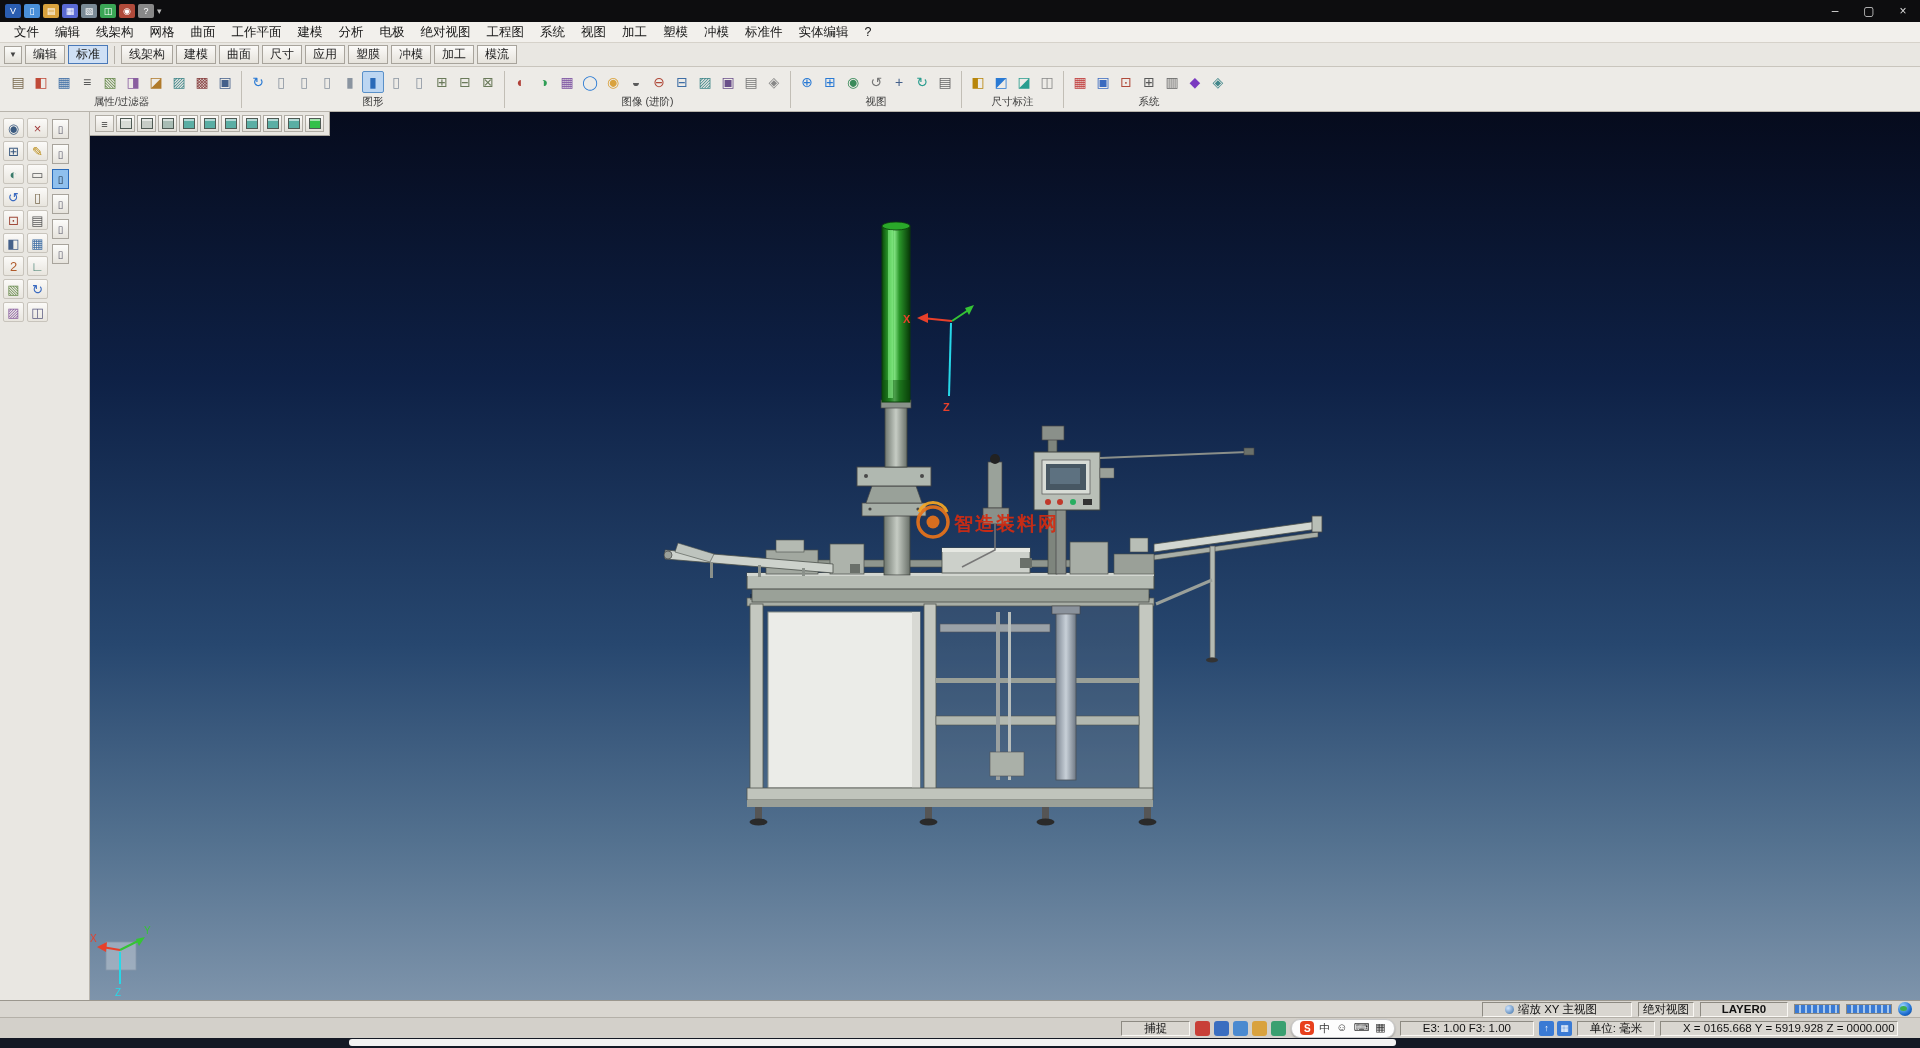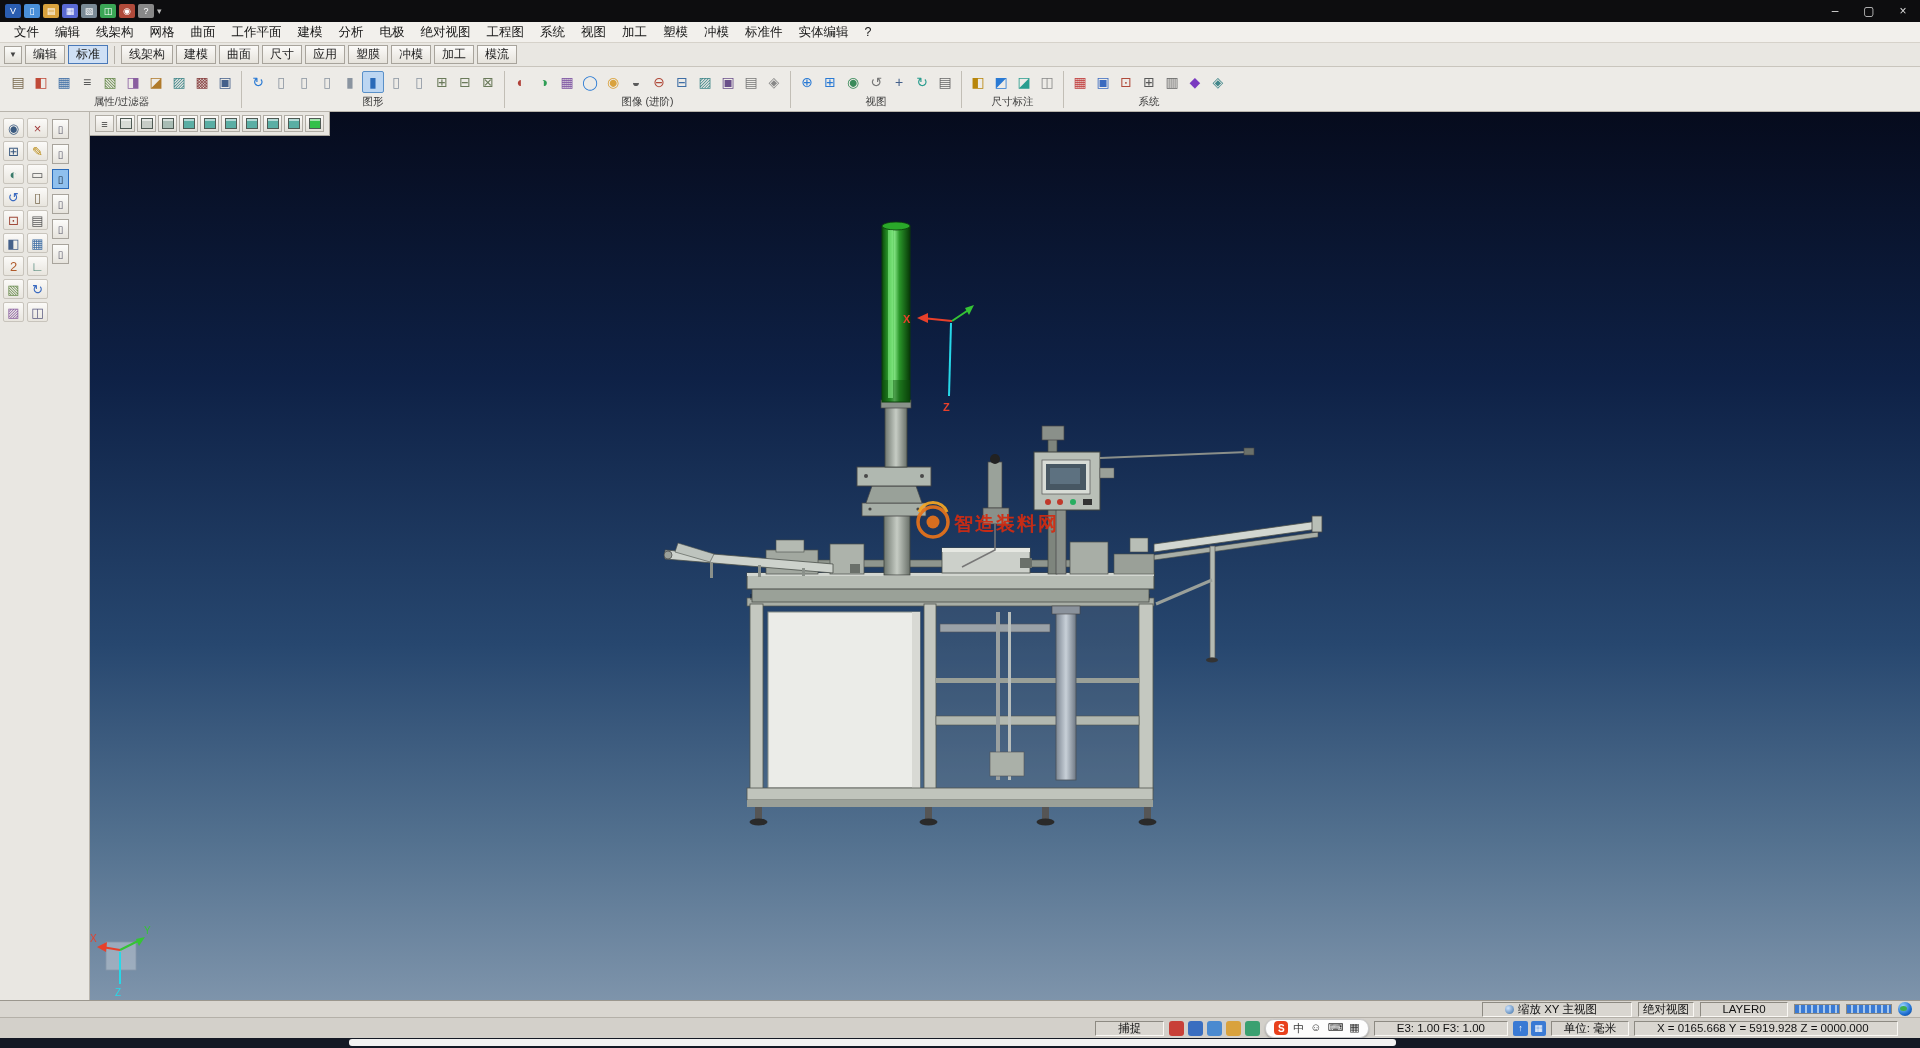--- a/index.html
+++ b/index.html
@@ -53,34 +53,34 @@
 .vt-menu{font-size:11px;color:#333}
 .cube{width:12px;height:11px;border:1px solid #4f5a54;box-shadow:inset 0 2px rgba(255,255,255,.55);background:var(--c,#9ab);display:block}
 
 
 .statusA{flex:0 0 17px;background:#d9d6d0;border-top:1px solid #9b978e;display:flex;align-items:center;gap:6px;padding:0 8px}
 .statusB{flex:0 0 21px;background:#d3d0ca;border-top:1px solid #b4b0a8;display:flex;align-items:center;gap:5px;padding:0 22px 0 8px}
 .sunken{border:1px solid;border-color:#8d8a82 #faf8f4 #faf8f4 #8d8a82;background:#d9d6d0;font-size:11.5px;color:#111;height:15px;display:flex;align-items:center;padding:0 22px;white-space:nowrap}
 .hint-panel{margin-left:auto;width:150px;gap:4px}
 .hint-dot{width:9px;height:9px;border-radius:50%;background:radial-gradient(circle at 35% 35%,#cfe4ff,#3a6ea5);flex:0 0 9px}
 .viewmode-panel{width:56px;justify-content:center}
-.layer-panel{font-weight:normal;width:88px;justify-content:center}
+.layer-panel{font-weight:bold;width:88px;justify-content:center}
 .bars-panel{display:flex;gap:6px;align-items:center}
 .membar{width:46px;height:10px;border:1px solid #8d8a82;background:repeating-linear-gradient(90deg,#3a7ad4 0 4px,#a8c8ec 4px 6px)}
 .globe{width:14px;height:14px;border-radius:50%;background:radial-gradient(circle at 35% 30%,#9fd8ff,#1d6fd1 60%,#0b3e86);position:relative}
 .globe::after{content:"";position:absolute;left:2px;top:4px;width:7px;height:5px;border-radius:50%;background:#3fae4e}
 .snap-panel{margin-left:auto}
 .traybox{display:flex;gap:4px;align-items:center}
 .tray-ico{width:15px;height:15px;border-radius:3px;background:var(--c,#888)}
 .sogou{height:19px;background:#fdfdfd;border:1px solid #c8c8c8;border-radius:9px;display:flex;align-items:center;gap:5px;padding:0 8px;box-shadow:0 1px 2px rgba(0,0,0,.25)}
 .sogou-logo{width:14px;height:14px;border-radius:4px;background:#e8401c;color:#fff;font-weight:bold;font-size:10px;display:flex;align-items:center;justify-content:center}
 .ime-ico{font-size:11px;color:#333}
 .mini-ico{width:15px;height:15px;border-radius:2px;background:#3a7ad4;color:#fff;font-size:9px;display:flex;align-items:center;justify-content:center}
 .units-panel{width:78px;justify-content:center}
-.coords-panel{width:264px}
+.coords-panel{width:238px}
 
 
 .sliver{flex:0 0 10px;background:#141925;position:relative}
 .sliver-bar{position:absolute;left:349px;top:1px;width:1047px;height:7px;border-radius:3px;background:#f2f2f2}
 
 svg text{font-family:"Liberation Sans","DejaVu Sans",sans-serif}
 </style>
 </head>
 <body>
 

